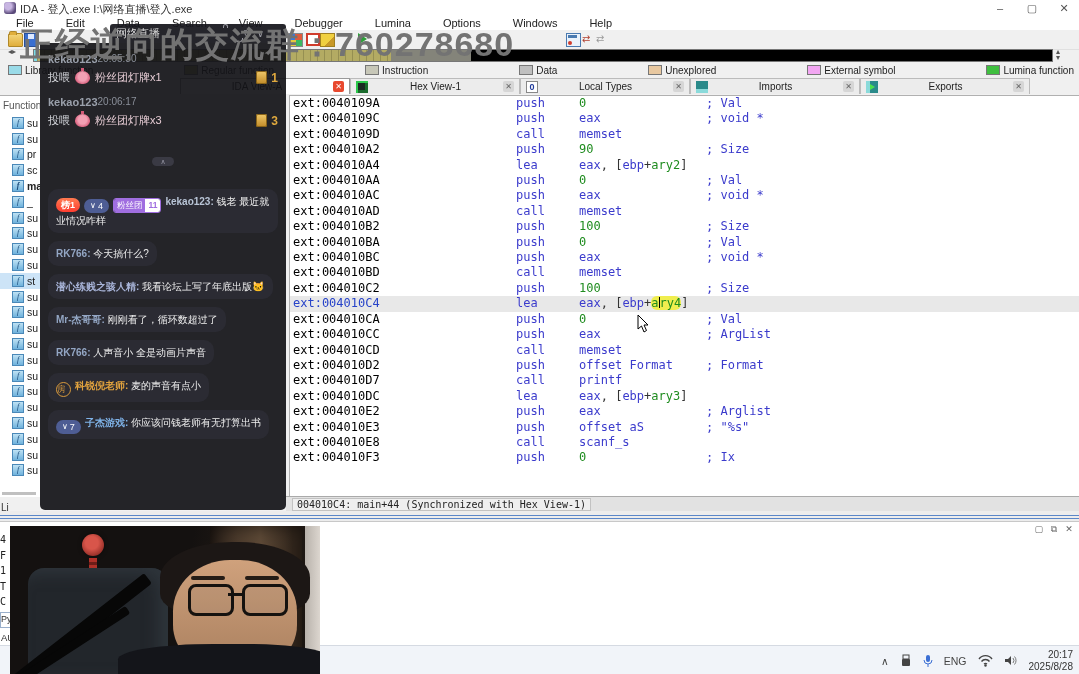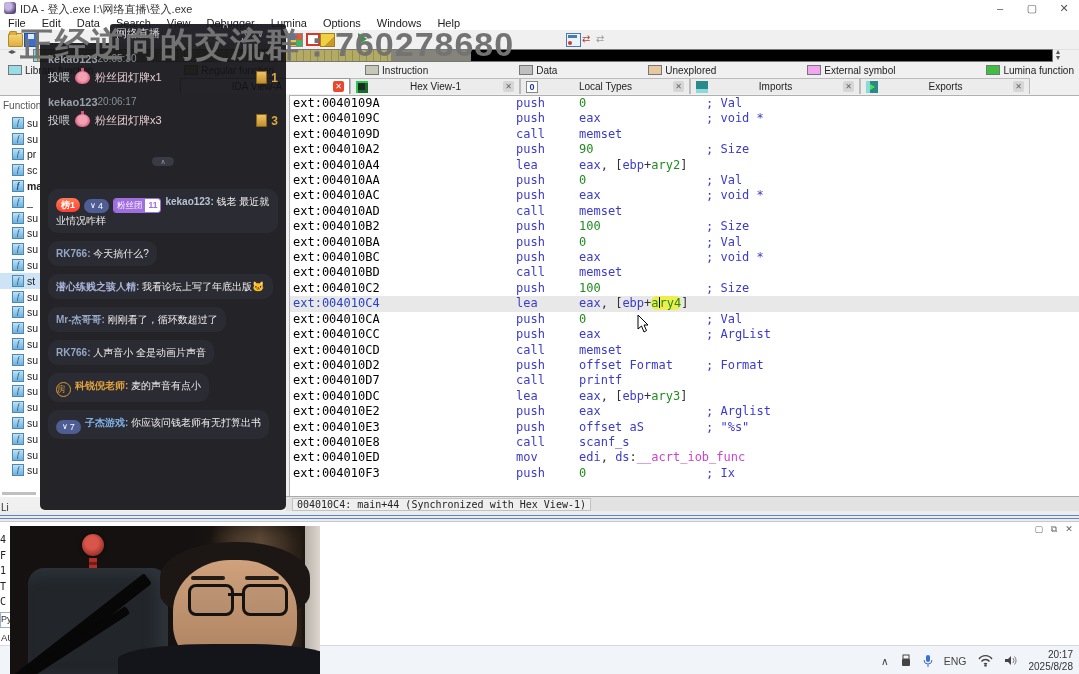--- a/index.html
+++ b/index.html
@@ -7,21 +7,21 @@
           font-family:"Liberation Sans",sans-serif;-webkit-font-smoothing:antialiased;}
   .abs{position:absolute;}
 
   
   #titlebar{left:0;top:0;width:1079px;height:16px;background:#ffffff;font-size:11px;color:#333;}
   #app-icon{left:4px;top:2px;width:12px;height:12px;border-radius:3px;
             background:radial-gradient(circle at 35% 35%,#c8b6e2 0 30%,#5a4a7a 70%);}
   #title-text{left:20px;top:2px;white-space:nowrap;}
   .winctl{top:1px;width:30px;height:14px;text-align:center;font-size:11px;color:#555;line-height:14px;}
   #menubar{left:0;top:16px;width:1079px;height:14px;background:#ffffff;display:flex;align-items:center;font-size:11px;color:#222;}
-  #menubar .mi{padding:0 8px;}
+  #menubar .mi{padding:0 16px;}
   #toolbar{left:0;top:30px;width:1079px;height:19px;background:#f0f0f0;border-bottom:1px solid #e0e0e0;}
   .tbi{position:absolute;top:3px;width:13px;height:12px;}
   .folder{background:linear-gradient(#f4d67c,#e0ae3c);border:1px solid #b08828;border-radius:2px 2px 1px 1px;}
   .folder:before{content:"";position:absolute;left:0;top:-3px;width:6px;height:3px;background:#e0ae3c;border:1px solid #b08828;border-bottom:none;border-radius:2px 2px 0 0;}
   .save{background:#3a6fd0;border:1px solid #28509a;}
   .save:before{content:"";position:absolute;left:3px;top:0;width:6px;height:5px;background:#dce8ff;}
   .grid-ic{background:conic-gradient(#e05a3c 0 25%,#3cb860 0 50%,#e8c83c 0 75%,#3c78d8 0 100%);border:1px solid #888;}
   .redsq{border:2px solid #d03c2c;background:#fff;}
   .pencil{background:linear-gradient(135deg,#f0d040 60%,#c89828 60%);border:1px solid #a08020;}
   .playtri{width:0;height:0;border-left:9px solid #2ca038;border-top:6px solid transparent;border-bottom:6px solid transparent;background:none;}
@@ -381,21 +381,20 @@
       <div class="dline sel"><span class="da">ext:004010C4</span><span class="dm">lea</span><span class="dop"><span class="id">eax</span><span>, [</span><span class="id">ebp</span><span>+</span><span class="hl"><span>a</span><span class="caret"></span><span>ry4</span></span><span>]</span></span></div>
       <div class="dline"><span class="da">ext:004010CA</span><span class="dm">push</span><span class="dop"><span class="num">0</span></span><span class="dcm">; Val</span></div>
       <div class="dline"><span class="da">ext:004010CC</span><span class="dm">push</span><span class="dop"><span class="id">eax</span></span><span class="dcm">; ArgList</span></div>
       <div class="dline"><span class="da">ext:004010CD</span><span class="dm">call</span><span class="dop"><span class="id">memset</span></span></div>
       <div class="dline"><span class="da">ext:004010D2</span><span class="dm">push</span><span class="dop"><span class="id">offset</span><span> </span><span class="id">Format</span></span><span class="dcm">; Format</span></div>
       <div class="dline"><span class="da">ext:004010D7</span><span class="dm">call</span><span class="dop"><span class="id">printf</span></span></div>
       <div class="dline"><span class="da">ext:004010DC</span><span class="dm">lea</span><span class="dop"><span class="id">eax</span><span>, [</span><span class="id">ebp</span><span>+</span><span class="num">ary3</span><span>]</span></span></div>
       <div class="dline"><span class="da">ext:004010E2</span><span class="dm">push</span><span class="dop"><span class="id">eax</span></span><span class="dcm">; Arglist</span></div>
       <div class="dline"><span class="da">ext:004010E3</span><span class="dm">push</span><span class="dop"><span class="id">offset</span><span> </span><span class="id">aS</span></span><span class="dcm">; "%s"</span></div>
       <div class="dline"><span class="da">ext:004010E8</span><span class="dm">call</span><span class="dop"><span class="id">scanf_s</span></span></div>
-      <div class="dline"><span class="da">ext:004010ED</span><span class="dm">mov</span><span class="dop"><span class="id">edi</span><span>, </span><span class="id">ds</span><span>:</span><span class="ext">__acrt_iob_func</span></span></div>
       <div class="dline"><span class="da">ext:004010F3</span><span class="dm">push</span><span class="dop"><span class="num">0</span></span><span class="dcm">; Ix</span></div>
     </div>
 
   <svg id="cursor" class="abs" style="left:637px;top:314px;" width="13" height="19">
     <polygon points="1,1 1,15 4.5,12 7,18 9.5,16.5 7,11 11,11" fill="#fff" stroke="#000" stroke-width="1"></polygon>
   </svg>
 
   <div id="statusbar" class="abs"><span>004010C4: main+44 (Synchronized with Hex View-1)</span></div>
 
   <div id="splitter" class="abs"></div>

